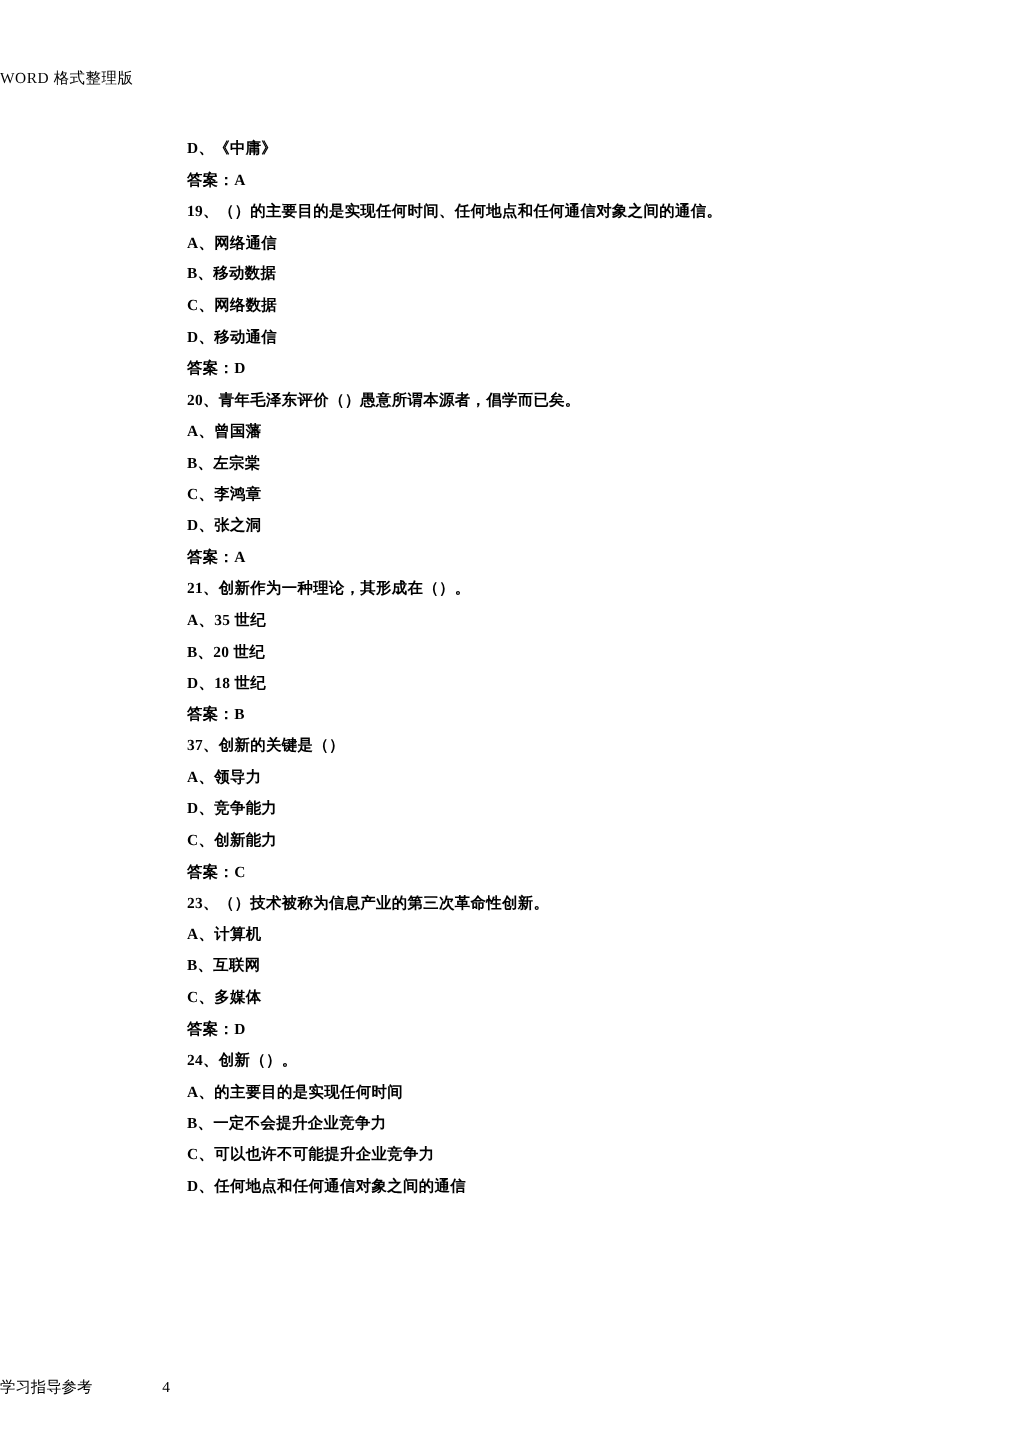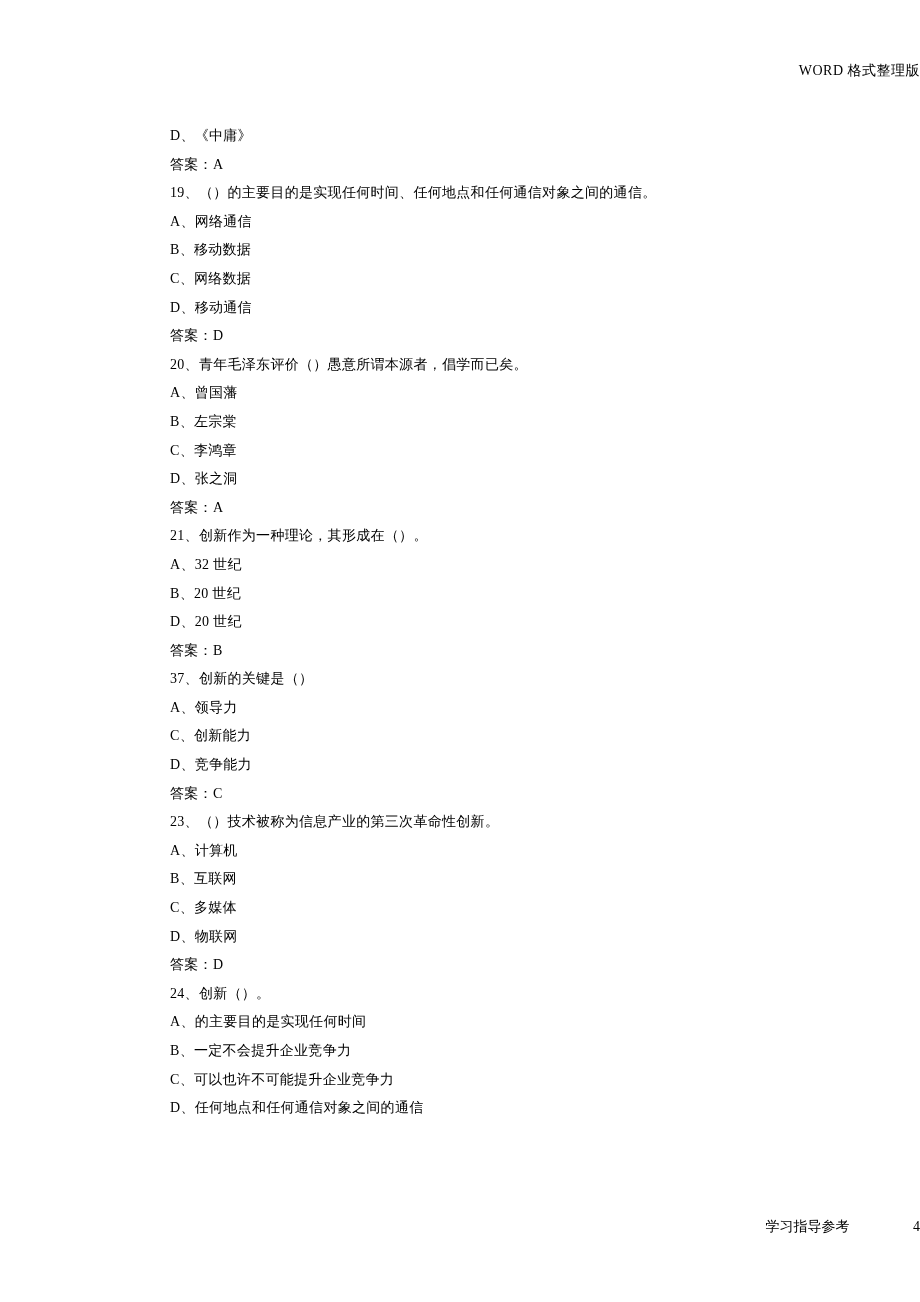--- a/index.html
+++ b/index.html
@@ -7,40 +7,41 @@
     padding: 0;
     background: #ffffff;
     font-family: "SimSun", "宋体", serif;
     width: 920px;
     height: 1302px;
     position: relative;
     color: #000;
     font-size: 14px;
   }
   .header {
-    text-align: right;
+    text-align: left;
     padding-top: 62px;
     font-size: 14px;
     letter-spacing: 0.5px;
   }
   .content {
     padding-left: 170px;
     padding-right: 120px;
     padding-top: 42px;
   }
   .line {
     line-height: 28.6px;
     white-space: nowrap;
     letter-spacing: 0.3px;
+    font-weight: bold;
   }
   .footer {
     position: absolute;
-    bottom: 66px;
+    bottom: 32px;
     width: 100%;
-    text-align: right;
+    text-align: left;
     font-size: 14px;
   }
   .footer .pgnum {
     display: inline-block;
     margin-left: 60px;
   }
 </style>
 </head>
 <body>
 
@@ -55,34 +56,33 @@
   <div class="line">C、网络数据</div>
   <div class="line">D、移动通信</div>
   <div class="line">答案：D</div>
   <div class="line">20、青年毛泽东评价（）愚意所谓本源者，倡学而已矣。</div>
   <div class="line">A、曾国藩</div>
   <div class="line">B、左宗棠</div>
   <div class="line">C、李鸿章</div>
   <div class="line">D、张之洞</div>
   <div class="line">答案：A</div>
   <div class="line">21、创新作为一种理论，其形成在（）。</div>
-  <div class="line">A、32 世纪</div>
+  <div class="line">A、35 世纪</div>
   <div class="line">B、20 世纪</div>
-  <div class="line">D、20 世纪</div>
+  <div class="line">D、18 世纪</div>
   <div class="line">答案：B</div>
   <div class="line">37、创新的关键是（）</div>
   <div class="line">A、领导力</div>
+  <div class="line">D、竞争能力</div>
   <div class="line">C、创新能力</div>
-  <div class="line">D、竞争能力</div>
   <div class="line">答案：C</div>
   <div class="line">23、（）技术被称为信息产业的第三次革命性创新。</div>
   <div class="line">A、计算机</div>
   <div class="line">B、互联网</div>
   <div class="line">C、多媒体</div>
-  <div class="line">D、物联网</div>
   <div class="line">答案：D</div>
   <div class="line">24、创新（）。</div>
   <div class="line">A、的主要目的是实现任何时间</div>
   <div class="line">B、一定不会提升企业竞争力</div>
   <div class="line">C、可以也许不可能提升企业竞争力</div>
   <div class="line">D、任何地点和任何通信对象之间的通信</div>
 </div>
 
 <div class="footer">
   <span>学习指导参考</span>

